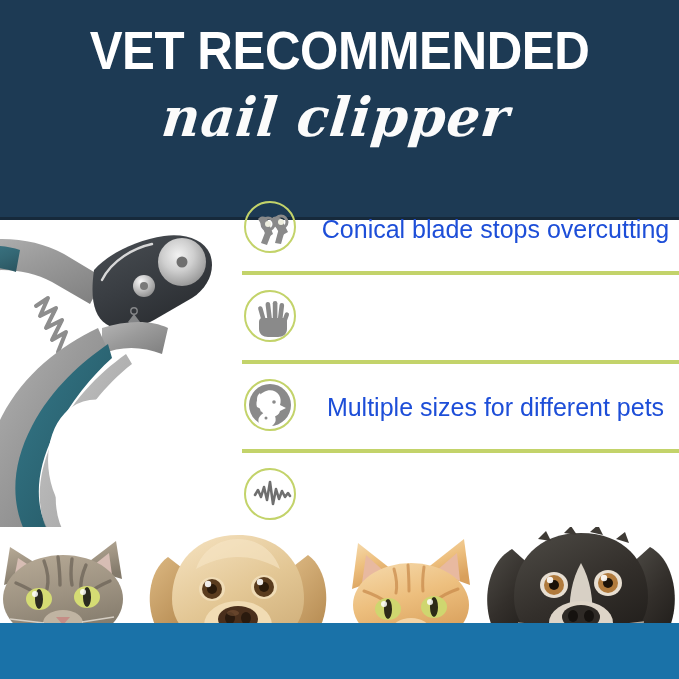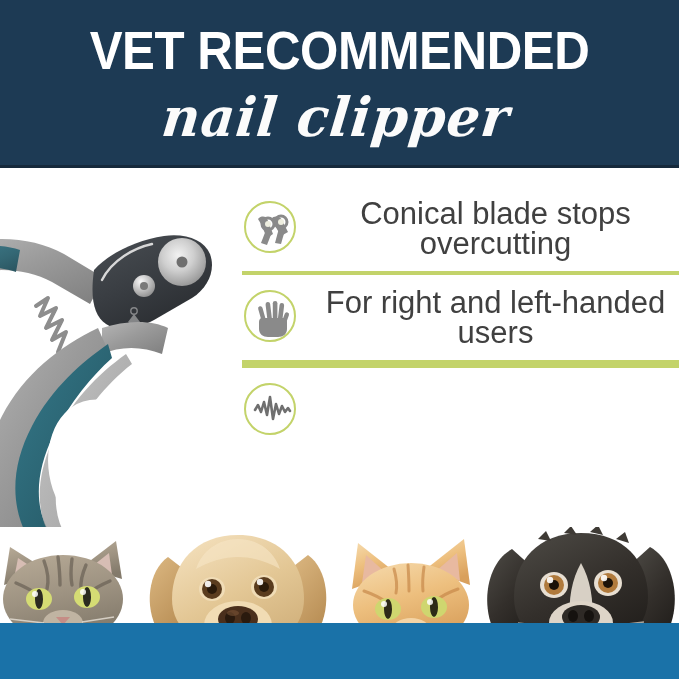--- a/index.html
+++ b/index.html
@@ -16,21 +16,21 @@
     height: 679px;
     overflow: hidden;
     background: #ffffff;
   }
 
   
   .header {
     position: absolute;
     left: 0; top: 0;
     width: 679px;
-    height: 168px;
+    height: 220px;
     background: #1D3A54;
     overflow: hidden;
   }
   .header-edge {
     position: absolute;
     left: 0; bottom: 0;
     width: 679px; height: 3px;
     background: #16293b;
   }
   .headline {
@@ -103,23 +103,23 @@
   }
   .feature-icon svg {
     position: absolute;
     left: 0; top: 0;
     width: 56px;
     height: 56px;
   }
   .feature-text {
     flex: 1 1 auto;
     text-align: center;
-    color: #404040;
+    color: #1d4ed8;
     font-family: "Liberation Sans", sans-serif;
-    font-size: 31px;
+    font-size: 25px;
     line-height: 30px;
     padding-right: 2px;
   }
 
   
   .product {
     position: absolute;
     left: -14px; top: 186px;
     width: 256px;
     height: 350px;
@@ -253,25 +253,43 @@
           <g fill="#8a8a8a">
             <rect x="16" y="16" width="4.4" height="17" rx="2.2" transform="rotate(-16 18 25)"></rect>
             <rect x="22.5" y="12" width="4.6" height="21" rx="2.3" transform="rotate(-7 25 22)"></rect>
             <rect x="28.8" y="11" width="4.6" height="22" rx="2.3"></rect>
             <rect x="34.6" y="13" width="4.6" height="20" rx="2.3" transform="rotate(7 37 23)"></rect>
             <rect x="39" y="22" width="4.4" height="14" rx="2.2" transform="rotate(20 41 29)"></rect>
             <path d="M18 28 h22 c2 0 3 2 3 4 v7 c0 5 -4 8 -9 8 h-10 c-5 0 -9 -3 -9 -8 v-7 c0 -2 1 -4 3 -4 Z"></path>
           </g>
         </svg>
       </div>
-      <div class="feature-text">For right and left-handed users</div>
     </div>
 
     <div class="divider"></div>
 
+    <div class="feature-row">
+      <div class="feature-icon">
+        <div class="ring"></div>
+        <svg viewBox="0 0 56 56">
+          <circle cx="26" cy="26" r="21" fill="#8a8a8a"></circle>
+
+          <path d="M20 13 c5 -3 12 -2 15 3 c2 3 2 7 1 10 l6 3 -6 3 c-1 4 -5 6 -9 6
+                   c-5 0 -9 -3 -10 -8 l-4 -2 c-2 -6 2 -13 7 -15 Z" fill="#ffffff"></path>
+          <path d="M16 14 c-3 2 -4 7 -2 11 l5 -3 Z" fill="#ffffff"></path>
+          <circle cx="30" cy="23" r="1.8" fill="#8a8a8a"></circle>
+
+          <path d="M20 34 c4 -2 9 -1 11 3 c1 3 1 6 -1 8 l-3 3 h-9 l-3 -4 c-2 -4 1 -8 5 -10 Z" fill="#ffffff"></path>
+          <path d="M17 33 l-2 -6 l6 3 Z" fill="#ffffff"></path>
+          <path d="M27 33 l3 -6 l1 6 Z" fill="#ffffff"></path>
+          <circle cx="22" cy="39" r="1.5" fill="#8a8a8a"></circle>
+        </svg>
+      </div>
+      <div class="feature-text">Multiple sizes for different pets</div>
+    </div>
 
     <div class="divider"></div>
 
     <div class="feature-row">
       <div class="feature-icon">
         <div class="ring"></div>
         <svg viewBox="0 0 56 56">
           <path d="M11 27 l3 -5 l3 7 l3 -10 l3 13 l3 -18 l3 22 l3 -15 l3 10 l3 -8 l3 6 l3 -4 l2 3" fill="none" stroke="#6f6f6f" stroke-width="2.6" stroke-linecap="round" stroke-linejoin="round"></path>
         </svg>
       </div>

